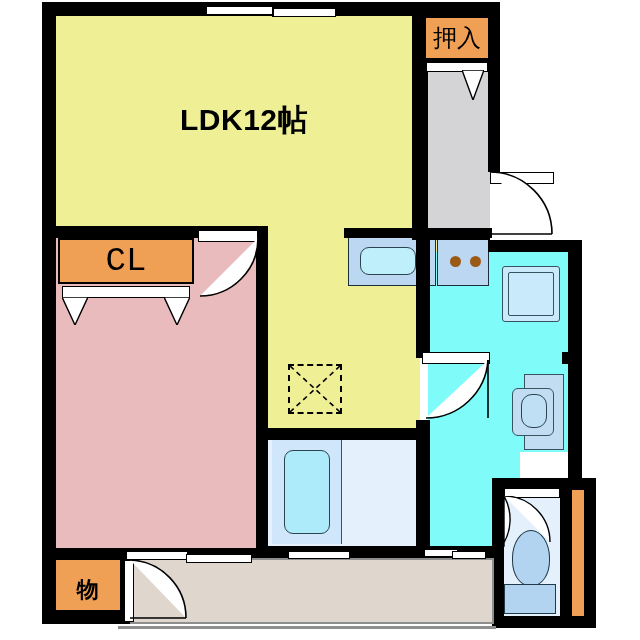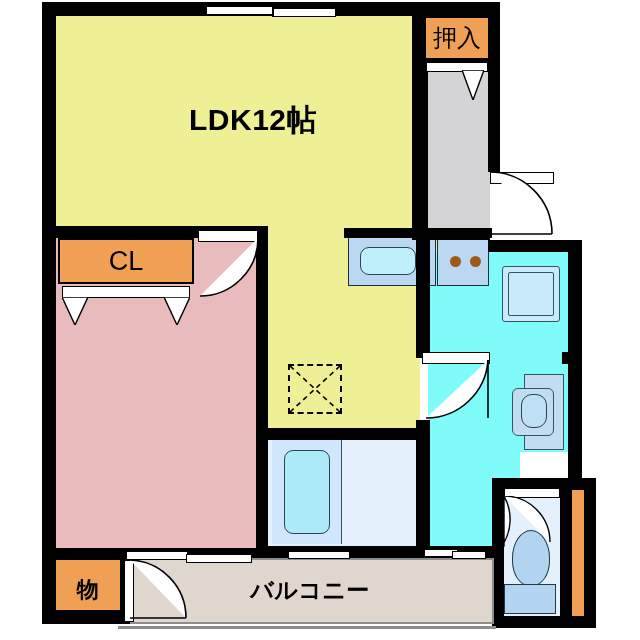--- a/index.html
+++ b/index.html
@@ -45,21 +45,21 @@
     display: flex;
     align-items: center;
     justify-content: center;
     color: #000000;
     font-weight: 700;
     white-space: nowrap;
     letter-spacing: 0.5px;
   }
   .label-big { font-size: 30px; }
   .label-mid { font-size: 27px; }
-  .label-cl  { font-size: 27px; }
+  .label-cl  { font-size: 34px; font-family: Liberation Mono, monospace; }
   .label-osi { font-size: 24px; text-align: center; }
   .label-mono{ font-size: 22px; }
   .label-bal { font-size: 23px; }
 
   
   .tag {
     position: absolute;
     box-sizing: border-box;
     display: flex;
     align-items: center;
@@ -259,20 +259,19 @@
     <path d="M0,0 A58,58 0 0 1 -58,58" fill="none" stroke="#000" stroke-width="0"></path>
     <path d="M0,0 A58,58 0 0 1 56,58" fill="#ffffff" stroke="#000" stroke-width="1.6"></path>
     <line x1="0" y1="0" x2="0" y2="58" stroke="#000" stroke-width="0"></line>
     <line x1="0" y1="58" x2="56" y2="58" stroke="#000" stroke-width="1.6"></line>
   </svg>
 
   <div class="tag" style="left:424px; top:16px; width:66px; height:44px; background:#F0A055;">
     <span class="label-osi">押入</span>
   </div>
 
-  <div class="label label-big" style="left:153px; top:98px; width:200px; height:44px;">LDK12帖</div>
+  <div class="label label-big" style="left:144px; top:98px; width:200px; height:44px;">LDK12帖</div>
 
 
   <div class="label label-mono" style="left:62px; top:568px; width:52px; height:44px;">物</div>
 
-  <div class="label label-bal" style="left:210px; top:568px; width:200px; height:44px;">バルコニー</div>
 
 </div>
 
 </body></html>

